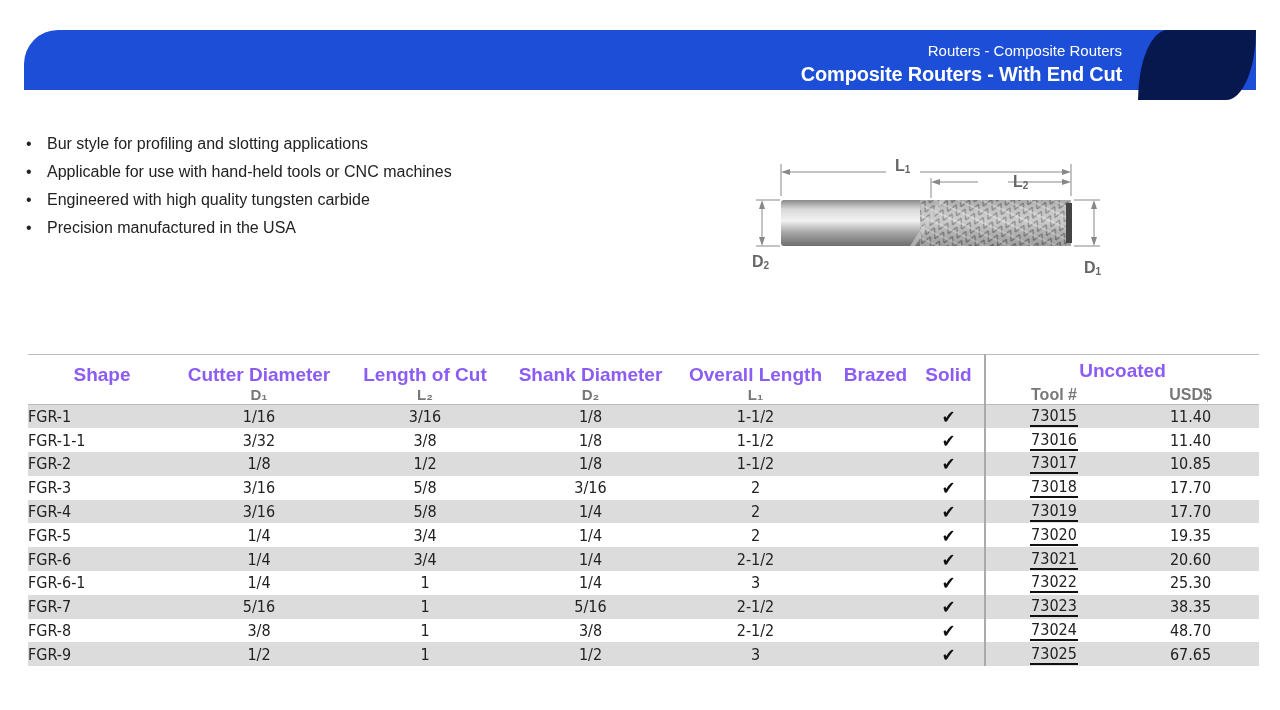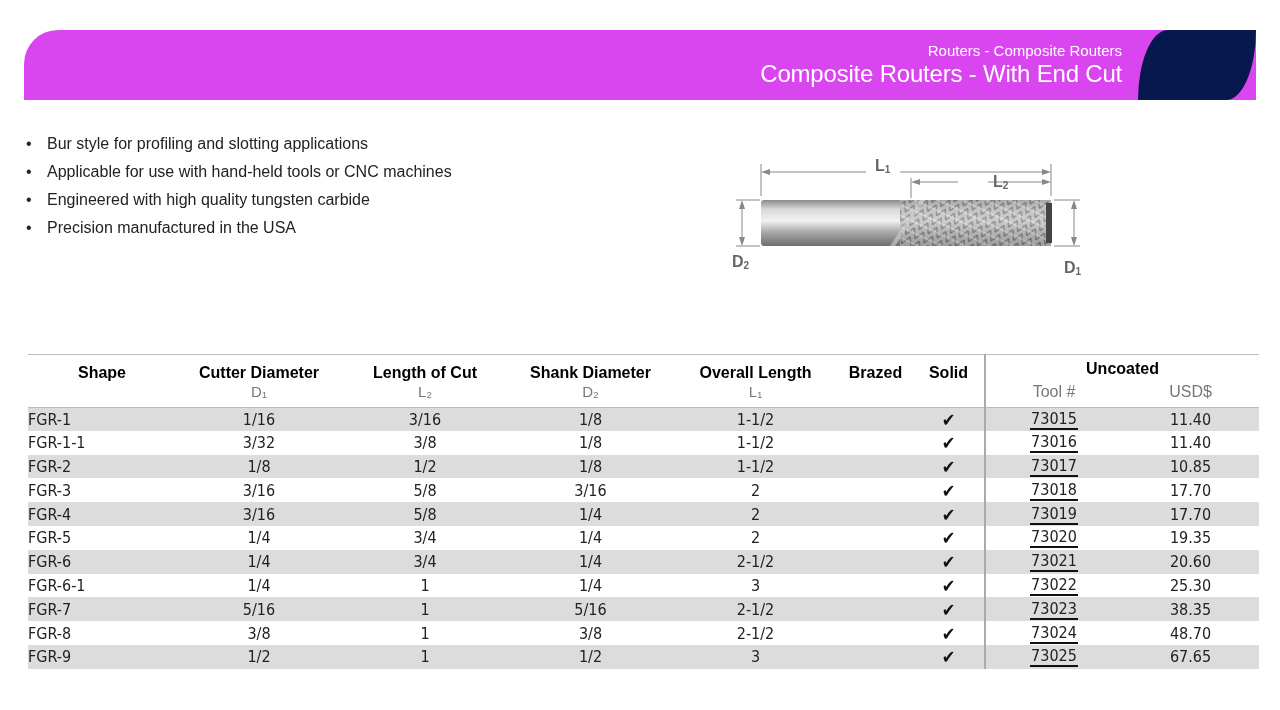--- a/index.html
+++ b/index.html
@@ -1,42 +1,42 @@
 <!DOCTYPE html>
 <html><head>
 <meta charset="utf-8">
 <style>
   * { box-sizing: border-box; margin: 0; padding: 0; }
   html, body { width: 1280px; height: 710px; background: #ffffff; overflow: hidden; }
   body { font-family: "Liberation Sans", sans-serif; color: #222; position: relative; }
 
   .banner {
-    position: absolute; left: 24px; top: 30px; width: 1232px; height: 70px;
-    background: #d946ef; border-top-left-radius: 34px 34px;
+    position: absolute; left: 24px; top: 30px; width: 1232px; height: 60px;
+    background: #1d4ed8; border-top-left-radius: 34px 34px;
   }
   .banner-cap {
     position: absolute; right: 0; top: 0; width: 118px; height: 70px;
     background: #07184e; border-top-left-radius: 30px 70px; border-bottom-right-radius: 30px 70px;
   }
   .banner-text { position: absolute; right: 134px; top: 12px; text-align: right; color: #fff; }
   .banner-sub { font-size: 15px; line-height: 18px; }
-  .banner-title { font-size: 24px; font-weight: normal; line-height: 28px; letter-spacing: -0.2px; }
+  .banner-title { font-size: 20px; font-weight: bold; line-height: 28px; letter-spacing: -0.2px; }
 
   .bullets { position: absolute; left: 26px; top: 134px; width: 560px; list-style: none; }
   .bullets li { position: relative; padding-left: 21px; font-size: 16px; line-height: 19px; color: #222; margin-bottom: 9px; }
   .bullets li::before { content: "•"; position: absolute; left: 0; top: 0; }
 
-  .diagram { position: absolute; left: 720px; top: 148px; width: 380px; height: 130px; }
+  .diagram { position: absolute; left: 740px; top: 148px; width: 380px; height: 130px; }
   .dim-label { position: absolute; font-size: 16px; font-weight: bold; color: #666; }
   .dim-label sub { font-size: 10px; vertical-align: -2px; }
 
   .specs { position: absolute; left: 28px; top: 354px; width: 1231px; border-collapse: collapse; }
   .specs th, .specs td { text-align: center; white-space: nowrap; }
-  .specs thead tr.h1 th { border-top: 1px solid #bbb; padding-top: 9px; color: #000000; font-size: 16px; font-weight: bold; height: 28px; vertical-align: top; }
-  .specs thead tr.h2 th { color: #777; font-size: 16px; font-weight: normal; height: 18px; padding-bottom: 6px; vertical-align: top; }
+  .specs thead tr.h1 th { border-top: 1px solid #bbb; padding-top: 9px; color: #8b5cf6; font-size: 19px; font-weight: bold; height: 28px; vertical-align: top; }
+  .specs thead tr.h2 th { color: #777; font-size: 16px; font-weight: bold; height: 18px; padding-bottom: 0; vertical-align: top; }
   .specs thead tr.h2 th.sym { font-size: 15px; }
   .specs thead tr.h2 { border-bottom: 1px solid #bbb; }
   .specs tbody td { font-family: "DejaVu Sans Condensed","DejaVu Sans", sans-serif; font-size: 16px; height: 23.8px; color: #222; }
   .specs tbody tr:nth-child(odd) td { background: #dcdcdc; }
   .specs tbody td.shape { text-align: left; }
   .specs .sep { border-left: 2px solid #aaa; }
   .specs td.tool span { display: inline-block; border-bottom: 2.5px solid #111; line-height: 18px; padding: 0 1px; }
   .check { font-size: 18px; font-weight: bold; color: #111; }
 </style>
 </head>

